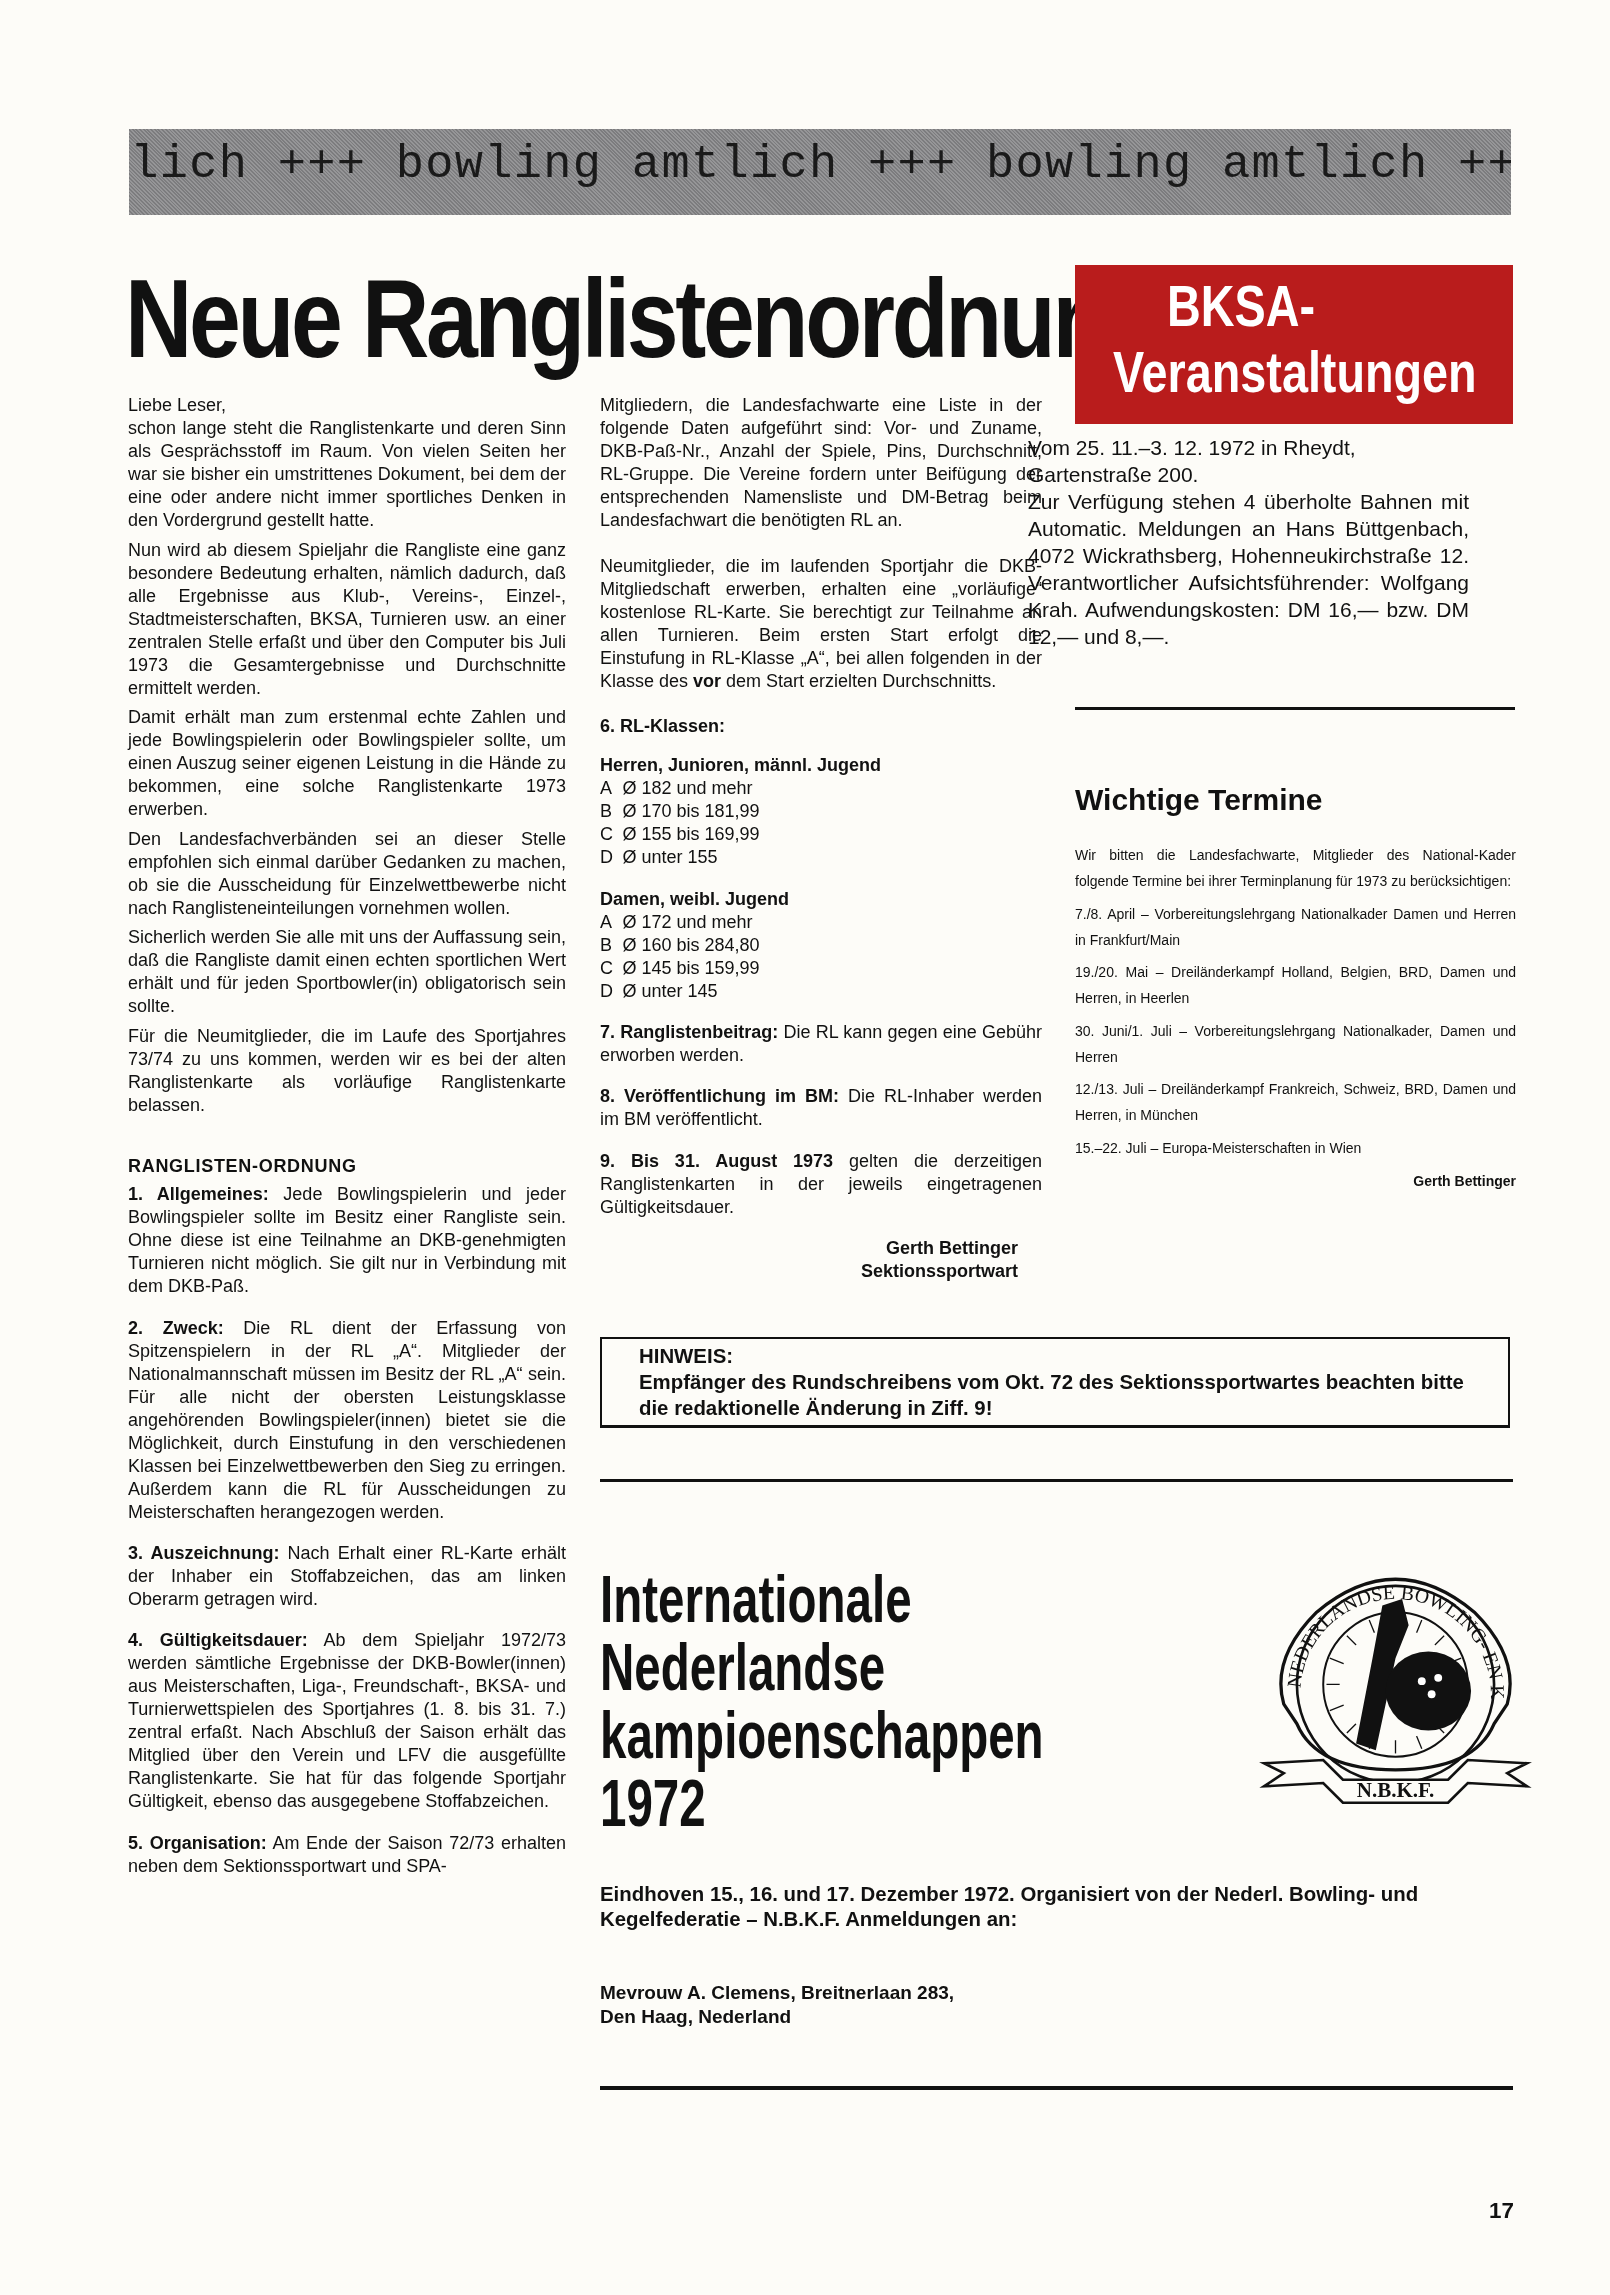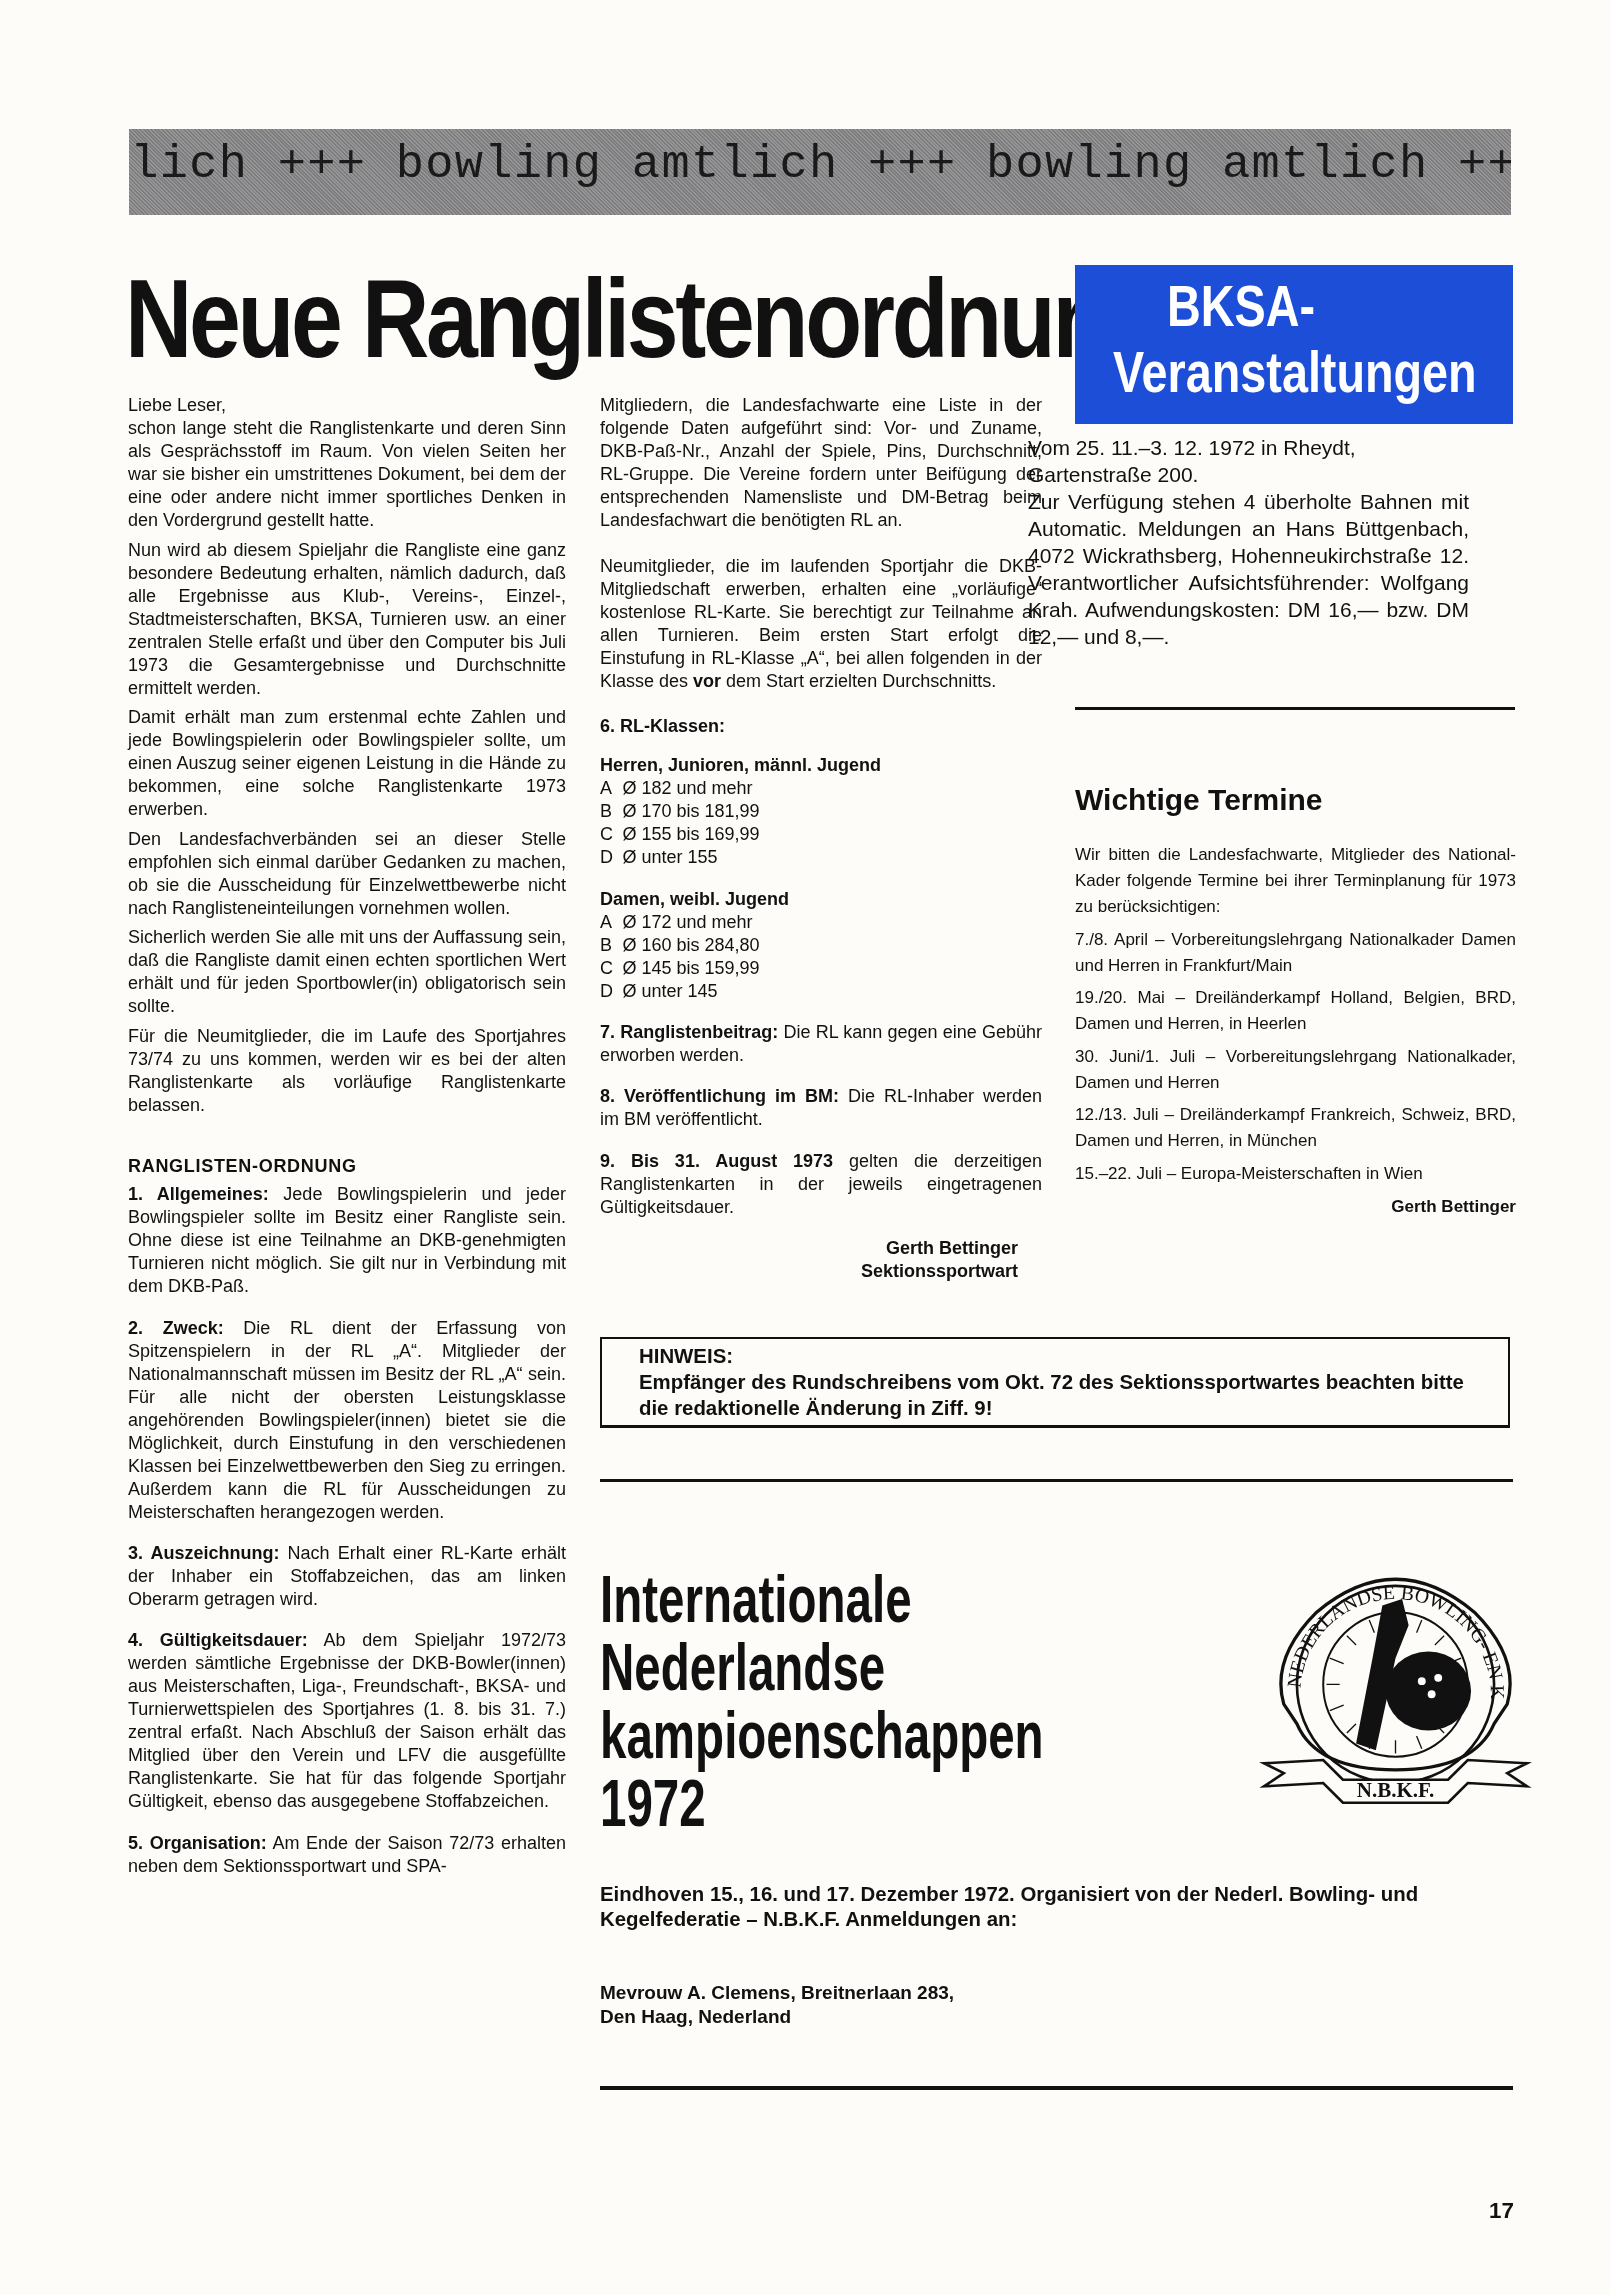--- a/index.html
+++ b/index.html
@@ -26,28 +26,28 @@
   .col p { margin:0 0 6.6px 0; }
   .col1 { left:128px; top:394px; width:438px; }
   .col2 { left:600px; top:394px; width:442px; }
   .col3 { left:1028px; top:434px; width:441px; font-size:21px; line-height:27px; }
   .b { font-weight:bold; }
   .section-h { font-weight:bold; letter-spacing:0.7px; margin:38px 0 5.3px 0; }
   .gap { height:16px; }
   .class-list div { text-align:left; }
   .signature { text-align:right; font-weight:bold; padding-right:24px; }
   .black-box {
-    position:absolute; left:1075px; top:265px; width:438px; height:159px; background:#1d4ed8; color:#fff;
+    position:absolute; left:1075px; top:265px; width:438px; height:159px; background:#b91c1c; color:#fff;
     font-weight:bold;
   }
   .black-box .l1 { position:absolute; left:92px; top:8px; font-size:57px; line-height:66px; transform:scaleX(0.82); transform-origin:left top; }
   .black-box .l2 { position:absolute; left:38px; top:71px; font-size:57px; line-height:72px; transform:scaleX(0.82); transform-origin:left top; white-space:nowrap; }
   .rule { position:absolute; background:#111; }
   .wt { position:absolute; left:1075px; top:783px; font-size:30px; font-weight:bold; }
-  .col3b { position:absolute; left:1075px; top:842px; width:441px; font-size:17px; line-height:26px; text-align:justify; }
+  .col3b { position:absolute; left:1075px; top:842px; width:441px; font-size:14px; line-height:26px; text-align:justify; }
   .col3b p { margin:0 0 6.6px 0; }
   .notice {
     position:absolute; left:600px; top:1337px; width:910px; height:91px;
     border:2px solid #111; border-bottom-width:3.3px; font-weight:bold; font-size:20.4px; line-height:26px;
     padding:4px 0 4px 37px; box-sizing:border-box;
   }
   .intl {
     position:absolute; left:600px; top:1565px; font-weight:bold; font-size:66px; line-height:68px;
     transform:scaleX(0.72); transform-origin:left top; white-space:nowrap;
   }

